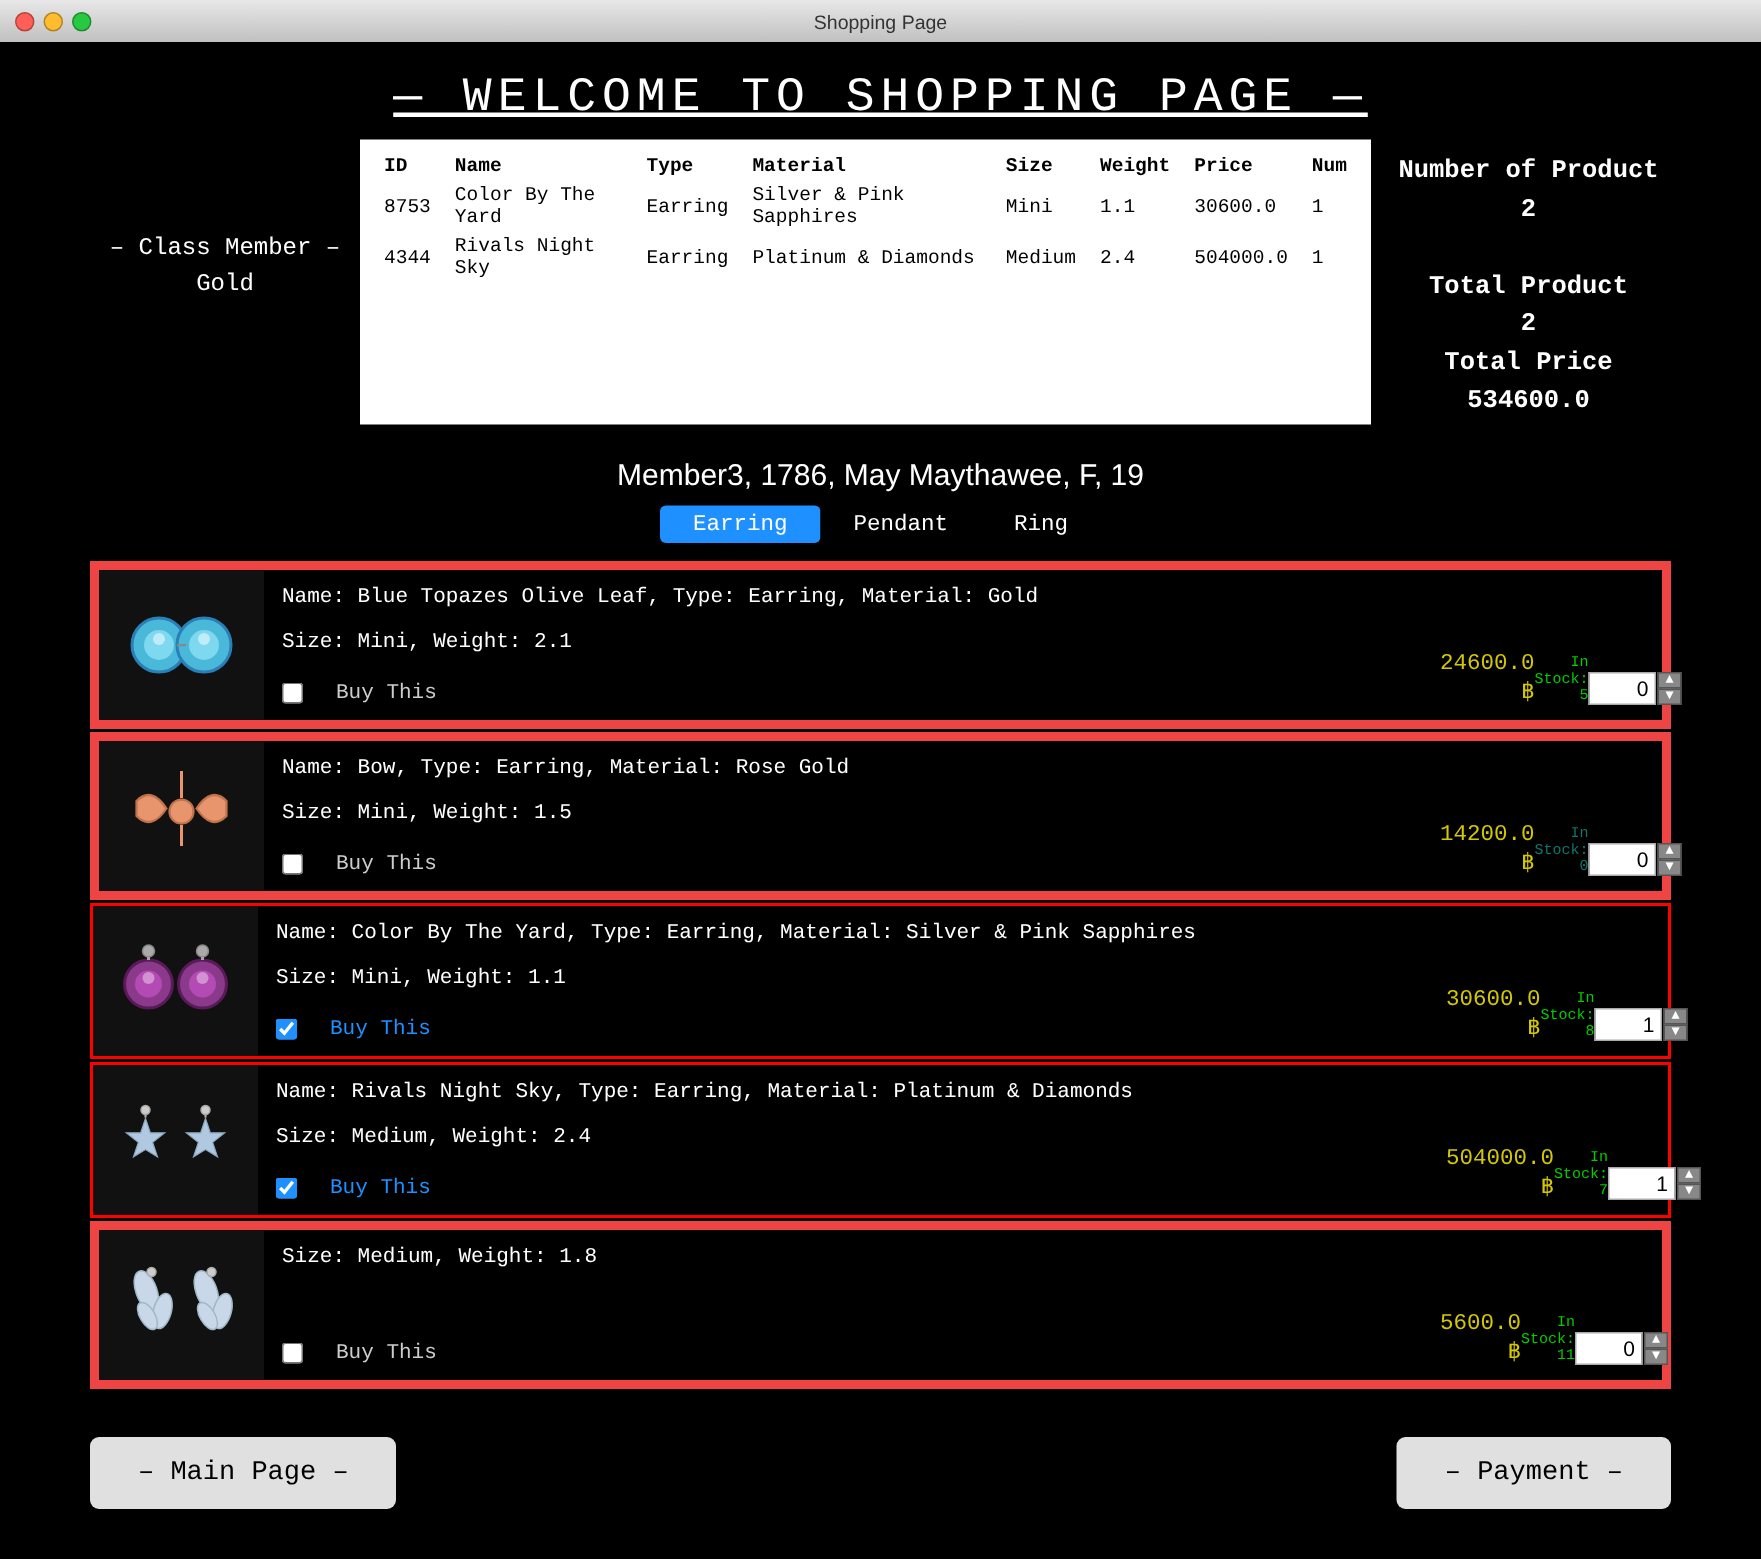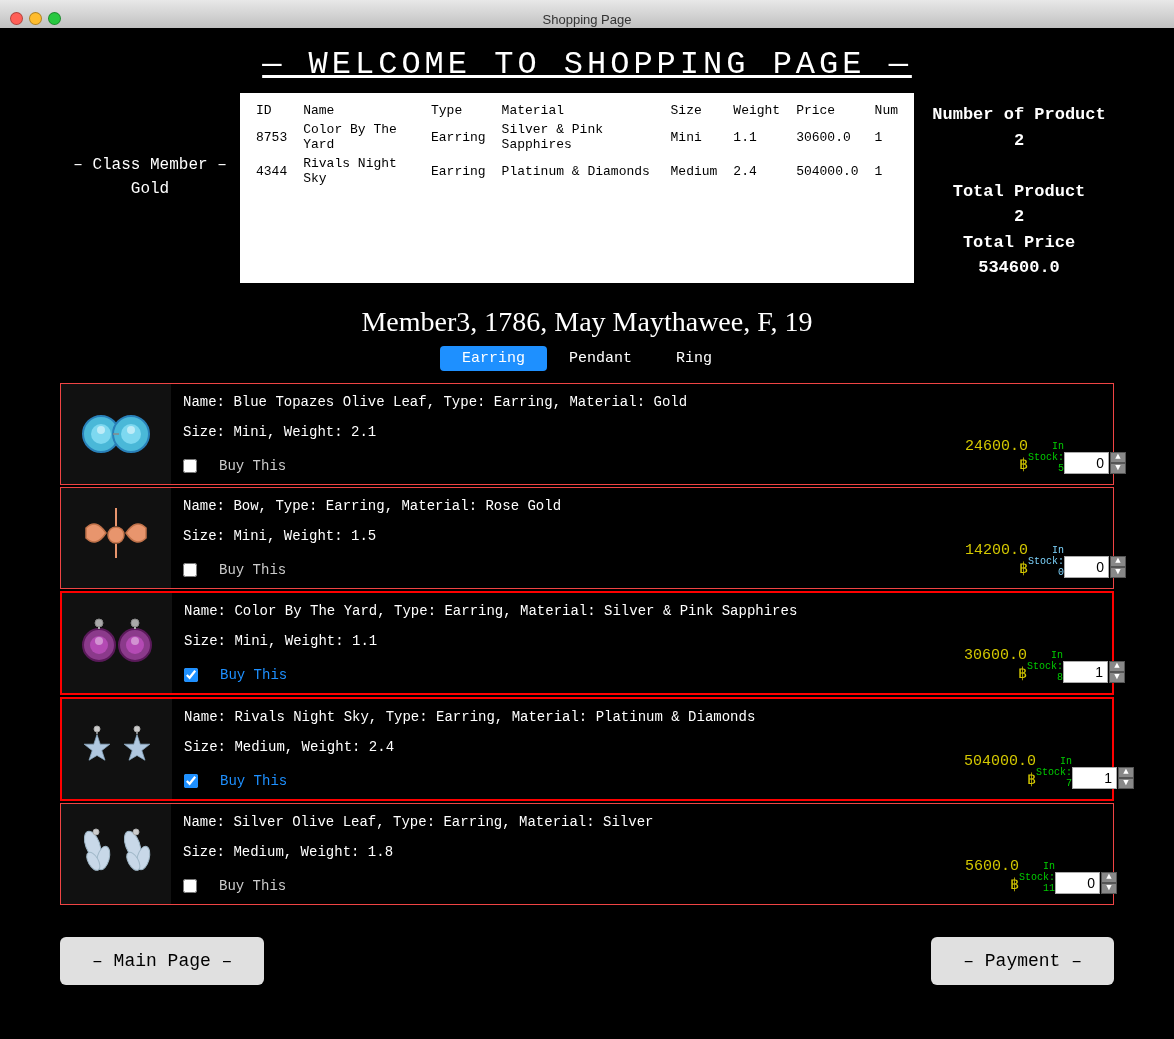--- a/index.html
+++ b/index.html
@@ -10,21 +10,21 @@
       width: 1174px;
       min-height: 1039px;
       position: relative;
     }
 
     
     .title-bar {
       background: linear-gradient(to bottom, #e8e8e8, #c0c0c0);
       height: 28px;
       display: flex;
-      align-items: flex-start;
+      align-items: center;
       padding: 12px 10px;
       position: relative;
     }
     .title-bar-buttons {
       display: flex;
       gap: 6px;
     }
     .tb-btn {
       width: 13px; height: 13px;
       border-radius: 50%;
@@ -80,21 +80,21 @@
       min-height: 190px;
       padding: 8px;
     }
     .cart-table {
       width: 100%;
       border-collapse: collapse;
     }
     .cart-table th {
       text-align: left;
       padding: 2px 8px;
-      font-weight: normal;
+      font-weight: bold;
       font-size: 13px;
     }
     .cart-table td {
       padding: 2px 8px;
       font-size: 13px;
     }
 
     .stats-panel {
       width: 200px;
       text-align: center;
@@ -109,24 +109,24 @@
       line-height: 1.4;
     }
     .stats-panel .value {
       font-size: 17px;
       font-weight: bold;
     }
 
     
     .member-info {
       text-align: center;
-      font-size: 28px;
+      font-size: 20px;
       padding: 14px 0 8px 0;
       color: #fff;
-      font-family: Liberation Serif, serif;
+      font-family: Liberation Sans, sans-serif;
     }
 
     
     .tabs-row {
       display: flex;
       justify-content: center;
       gap: 0;
       margin-bottom: 12px;
     }
     .tab-btn {
@@ -146,21 +146,21 @@
 
     
     .product-list {
       margin: 0 60px;
     }
 
     .product-row {
       display: flex;
       flex-direction: row;
       align-items: stretch;
-      border: 1px solid #ef4444;
+      border: 6px solid #ef4444;
       margin-bottom: 2px;
       background: #000;
       min-height: 100px;
     }
     .product-row.selected {
       border: 2px solid red;
     }
 
     .product-img {
       width: 110px;
@@ -219,21 +219,21 @@
     }
     .price-tag {
       color: #d4c800;
       font-size: 15px;
     }
     .stock-tag {
       font-size: 10px;
       font-family: Liberation Mono, monospace;
     }
     .stock-in { color: #00cc00; }
-    .stock-out { color: #7dd3fc; }
+    .stock-out { color: #0f766e; }
 
     .qty-control {
       display: flex;
       align-items: center;
     }
     .qty-input {
       width: 45px;
       background: #fff;
       color: #000;
       border: 1px solid #aaa;
@@ -503,21 +503,20 @@
         <g transform="translate(60,40)">
           <ellipse cx="0" cy="-10" rx="7" ry="14" fill="#c8d8e8" stroke="#a0b8c8" stroke-width="1" transform="rotate(-20)"></ellipse>
           <ellipse cx="8" cy="2" rx="6" ry="12" fill="#c8d8e8" stroke="#a0b8c8" stroke-width="1" transform="rotate(15)"></ellipse>
           <ellipse cx="-6" cy="5" rx="5" ry="10" fill="#c8d8e8" stroke="#a0b8c8" stroke-width="1" transform="rotate(-30)"></ellipse>
         </g>
         <circle cx="20" cy="18" r="3" fill="#ccc" stroke="#aaa" stroke-width="1"></circle>
         <circle cx="60" cy="18" r="3" fill="#ccc" stroke="#aaa" stroke-width="1"></circle>
       </svg>
       </div>
       <div class="product-details">
-        <div class="product-name-line">Name: Silver Olive Leaf, Type: Earring, Material: Silver</div>
         <div class="product-size-line">Size: Medium, Weight: 1.8</div>
         <div class="buy-row">
           <input type="checkbox" class="buy-checkbox" style="">
           <span class="buy-label">Buy This</span>
         </div>
       </div>
       <div class="product-right">
         <div class="price-tag">5600.0 ฿</div>
         <div class="stock-tag stock-in">In Stock: 11</div>
         <div class="qty-control">

